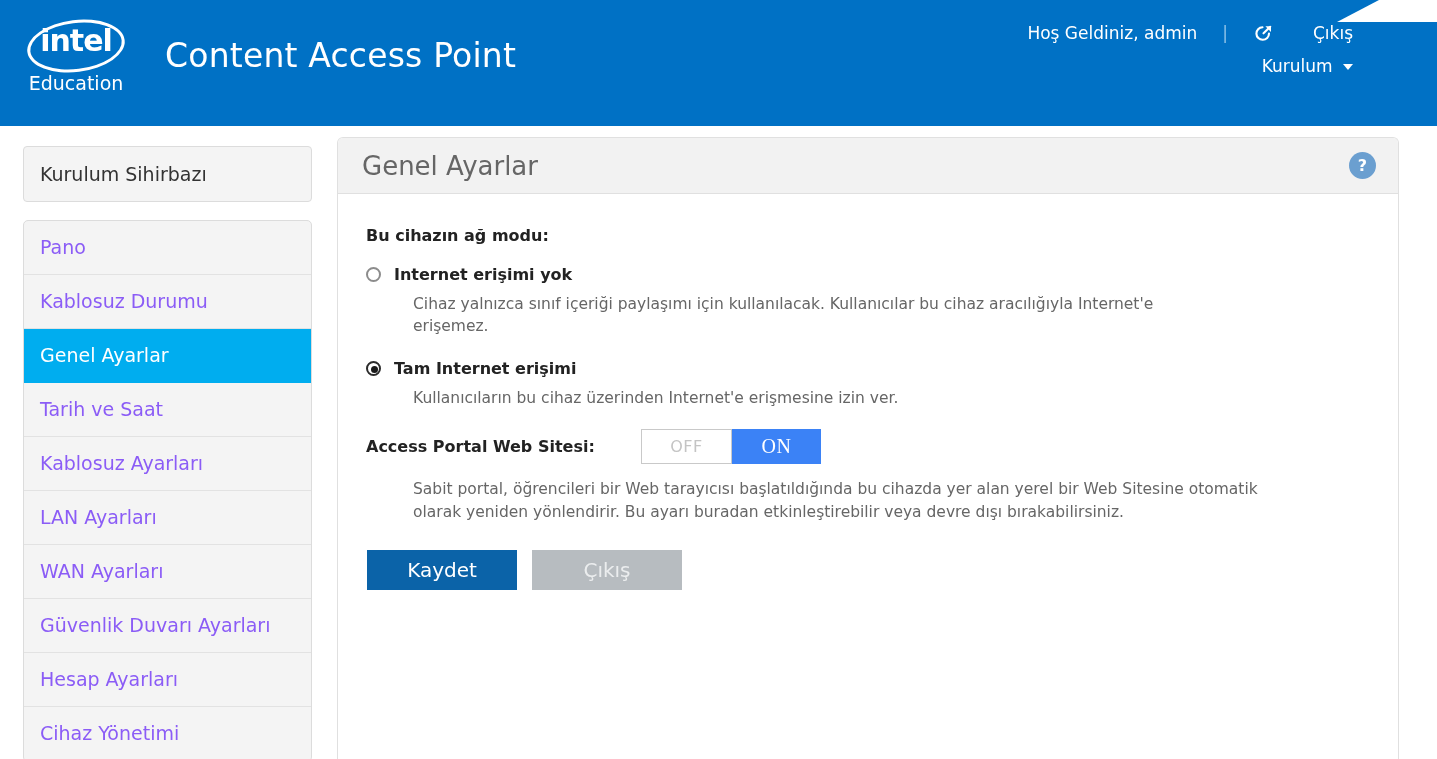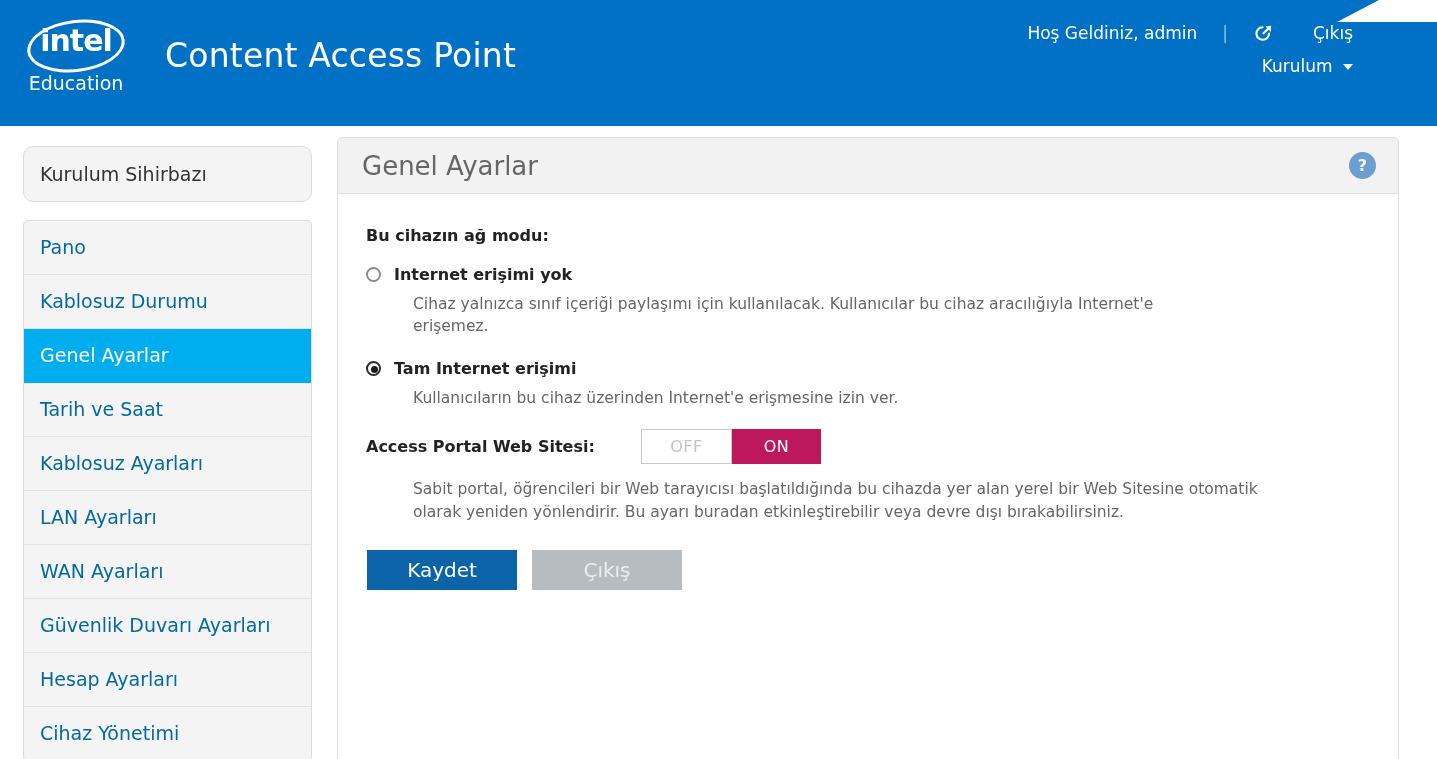--- a/index.html
+++ b/index.html
@@ -125,41 +125,41 @@
 
   
   .sidebar {
     position: absolute;
     left: 23px; top: 20px;
     width: 289px;
   }
   .nav-standalone {
     background: #f4f4f4;
     border: 1px solid #dcdcdc;
-    border-radius: 10px;
+    border-radius: 4px;
     height: 56px;
     line-height: 54px;
     padding-left: 16px;
     font-size: 19px;
     color: #333333;
     cursor: pointer;
   }
   .nav-group {
     margin-top: 18px;
     background: #f4f4f4;
     border: 1px solid #dcdcdc;
     border-radius: 5px;
     overflow: hidden;
   }
   .nav-item {
     height: 54px;
     line-height: 53px;
     padding-left: 16px;
     font-size: 19px;
-    color: #0369a1;
+    color: #8b5cf6;
     border-bottom: 1px solid #e2e2e2;
     cursor: pointer;
     white-space: nowrap;
   }
   .nav-item:last-child { border-bottom: none; }
   .nav-item.active {
     background: #00adef;
     color: #ffffff;
     border-bottom: 1px solid #00adef;
   }
@@ -279,24 +279,25 @@
     display: flex; align-items: center; justify-content: center;
     background: #ffffff;
     border: 1px solid #c9c9c9;
     color: #c4c4c4;
     font-size: 16px;
     letter-spacing: 0.5px;
   }
   .toggle-on {
     flex: 1;
     display: flex; align-items: center; justify-content: center;
-    background: #be185d;
-    color: #ffffff;
-    font-size: 16px;
+    background: #3b82f6;
+    color: #ffffff;
+    font-size: 20px;
     letter-spacing: 0.5px;
+    font-family: Liberation Serif, serif;
   }
   .toggle-desc {
     margin: 14px 0 0 47px;
     font-size: 15.5px;
     line-height: 23px;
     color: #666666;
     max-width: 855px;
   }
 
   

